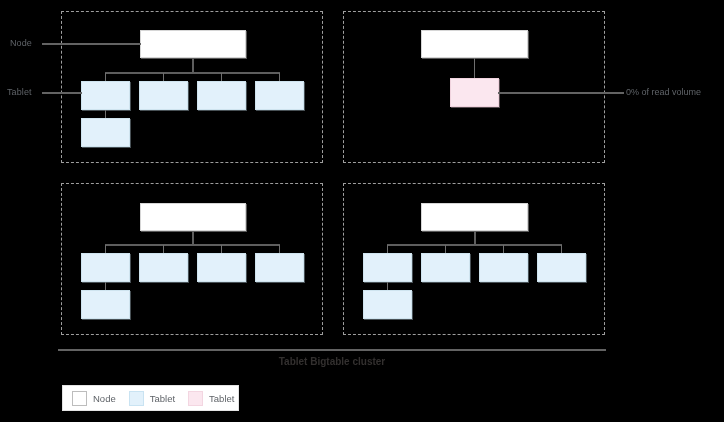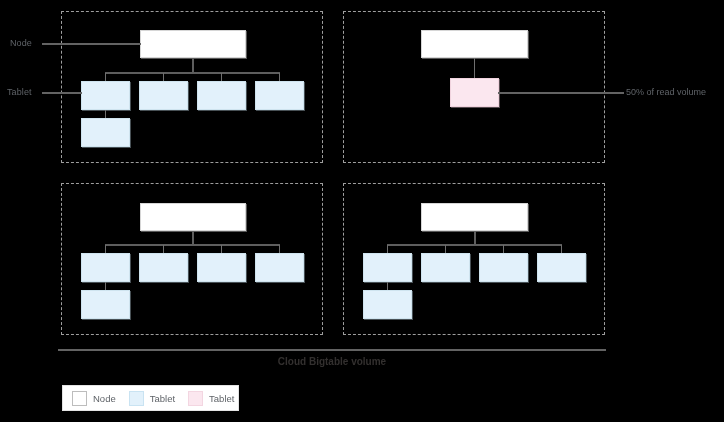--- a/index.html
+++ b/index.html
@@ -158,21 +158,21 @@
   <div class="leader" style="left:42px; top:92px; width:40px;"></div>
   <div class="side-label" style="left:7px; top:87px;">Tablet</div>
 
   <div class="quadrant" style="left:343px; top:11px; width:262px; height:152px;"></div>
 
   <div class="box box-node" style="left:421px; top:30px; width:107px; height:28px;"></div>
   <div class="conn conn-v" style="left:474px; top:58px; height:20px;"></div>
   <div class="box box-tablet-hot" style="left:450px; top:78px; width:49px; height:29px;"></div>
 
   <div class="leader" style="left:498px; top:92px; width:126px;"></div>
-  <div class="callout-label" style="left:626px; top:87px;">50% of read volume</div>
+  <div class="callout-label" style="left:626px; top:87px;">0% of read volume</div>
 
   <div class="quadrant" style="left:61px; top:183px; width:262px; height:152px;"></div>
 
   <div class="box box-node" style="left:140px; top:203px; width:106px; height:28px;"></div>
   <div class="conn conn-v conn-thick" style="left:192px; top:231px; width:2px; height:14px;"></div>
   <div class="conn conn-h conn-thick" style="left:105px; top:244px; width:175px; height:2px;"></div>
   <div class="conn conn-v" style="left:105px; top:245px; height:8px;"></div>
   <div class="conn conn-v" style="left:163px; top:245px; height:8px;"></div>
   <div class="conn conn-v" style="left:221px; top:245px; height:8px;"></div>
   <div class="conn conn-v" style="left:279px; top:245px; height:8px;"></div>
@@ -197,21 +197,21 @@
 
   <div class="box box-tablet" style="left:363px; top:253px; width:49px; height:29px;"></div>
   <div class="box box-tablet" style="left:421px; top:253px; width:49px; height:29px;"></div>
   <div class="box box-tablet" style="left:479px; top:253px; width:49px; height:29px;"></div>
   <div class="box box-tablet" style="left:537px; top:253px; width:49px; height:29px;"></div>
 
   <div class="conn conn-v" style="left:387px; top:282px; height:8px;"></div>
   <div class="box box-tablet" style="left:363px; top:290px; width:49px; height:29px;"></div>
 
   <div class="footer-rule" style="left:58px; top:349px; width:548px;"></div>
-  <div class="footer-caption" style="left:58px; top:356px; width:548px;">Cloud Bigtable volume</div>
+  <div class="footer-caption" style="left:58px; top:356px; width:548px;">Tablet Bigtable cluster</div>
 
   <div class="legend" style="left:62px; top:385px; width:177px; height:26px;">
     <div class="legend-item">
       <span class="legend-swatch sw-node"></span>
       <span class="legend-text">Node</span>
     </div>
     <div class="legend-item">
       <span class="legend-swatch sw-tablet"></span>
       <span class="legend-text">Tablet</span>
     </div>

